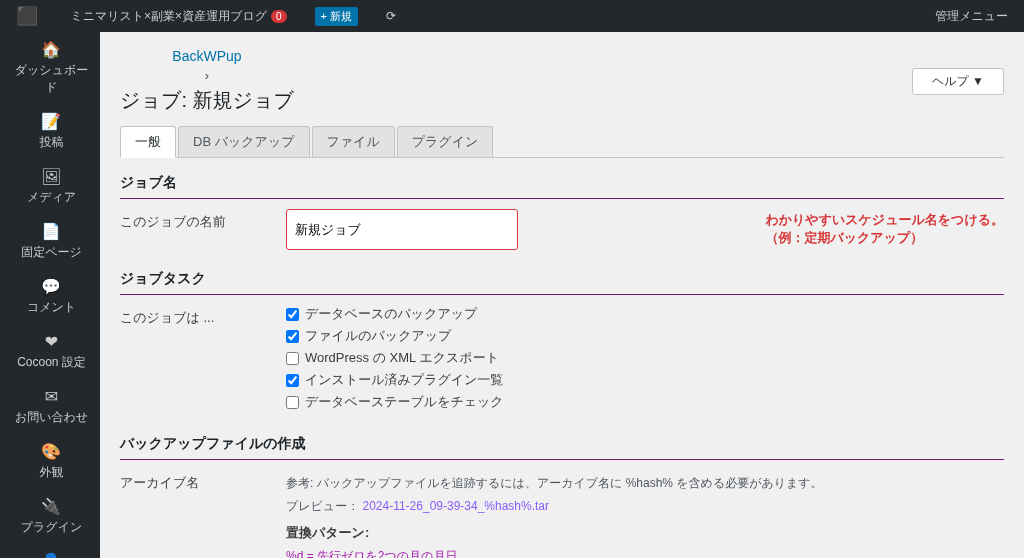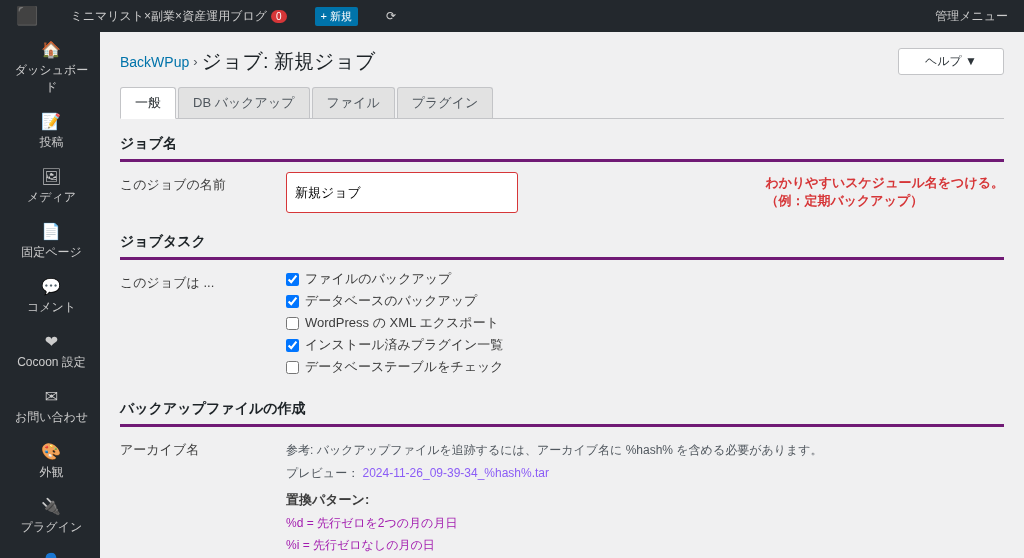--- a/index.html
+++ b/index.html
@@ -82,21 +82,21 @@
     .page-title {
       font-size: 20px;
       font-weight: 400;
       color: #1d2327;
     }
     .breadcrumb { color: #50575e; font-size: 14px; }
     .help-btn {
       background: #fff;
       border: 1px solid #c3c4c7;
       border-radius: 3px;
-      padding: 4px 26px;
+      padding: 4px 19px;
       font-size: 12px;
       cursor: pointer;
       color: #2c3338;
     }
 
     
     .tabs {
       display: flex;
       gap: 0;
       margin-bottom: 16px;
@@ -115,21 +115,21 @@
     }
     .tab.active {
       background: #fff;
       color: #1d2327;
       border-bottom: 1px solid #fff;
       margin-bottom: -1px;
     }
 
     
     .form-section { margin-bottom: 20px; }
-    .section-title { font-size: 14px; font-weight: 600; color: #1d2327; margin-bottom: 10px; border-bottom: 3px solid #701a75; padding-bottom: 6px; }
+    .section-title { font-size: 14px; font-weight: 600; color: #1d2327; margin-bottom: 10px; border-bottom: 1px solid #701a75; padding-bottom: 6px; }
 
     .form-row { display: flex; align-items: flex-start; margin-bottom: 10px; gap: 26px; }
     .form-label { width: 140px; min-width: 140px; font-size: 13px; color: #3c3c3c; padding-top: 4px; }
     .form-control { flex: 1; }
     .form-control input[type="text"] {
       padding: 12px 8px;
       border: 1px solid #4c1d95;
       border-radius: 3px;
       font-size: 13px;
       width: 232px;
@@ -224,21 +224,21 @@
 
     </div>
 
     <div class="sidebar-separator"></div>
 
   </div>
 
   <div id="content">
 
     <div class="page-header">
-      <div style="display:flex; align-items:center; gap:4px;">
+      <div style="display:flex; align-items:center; gap:4px;flex-direction:column;">
         <span class="breadcrumb" style="color:#0073aa; cursor:pointer;">BackWPup</span>
         <span style="color:#50575e;">›</span>
         <span class="page-title">ジョブ: 新規ジョブ</span>
       </div>
       <button class="help-btn">ヘルプ ▼</button>
     </div>
 
     <div class="tabs">
       <div class="tab active">一般</div>
       <div class="tab">DB バックアップ</div>
@@ -260,25 +260,25 @@
       </div>
     </div>
 
     <div class="form-section">
       <div class="section-title">ジョブタスク</div>
       <div class="form-row">
         <div class="form-label">このジョブは ...</div>
         <div class="form-control">
           <div class="checkbox-item">
             <input type="checkbox" checked="" style="">
+            <span>データベースのバックアップ</span>
+          </div>
+          <div class="checkbox-item">
+            <input type="checkbox" checked="" style="">
             <span>ファイルのバックアップ</span>
-          </div>
-          <div class="checkbox-item">
-            <input type="checkbox" checked="" style="">
-            <span>データベースのバックアップ</span>
           </div>
           <div class="checkbox-item">
             <input type="checkbox" style="">
             <span>WordPress の XML エクスポート</span>
           </div>
           <div class="checkbox-item">
             <input type="checkbox" checked="" style="">
             <span>インストール済みプラグイン一覧</span>
           </div>
           <div class="checkbox-item">

